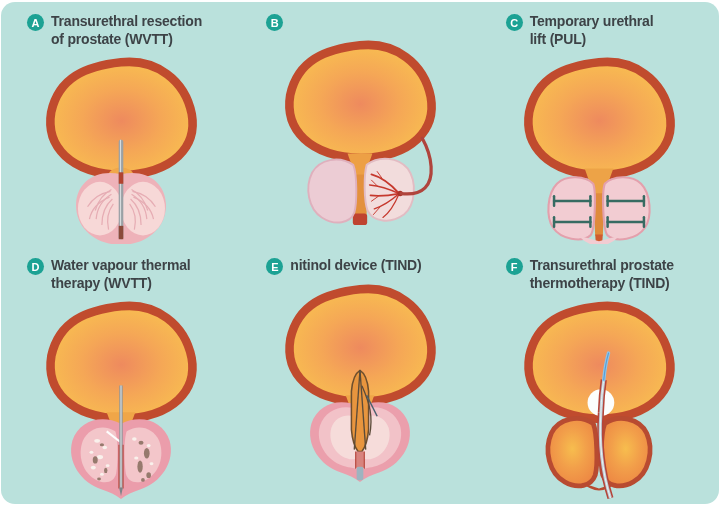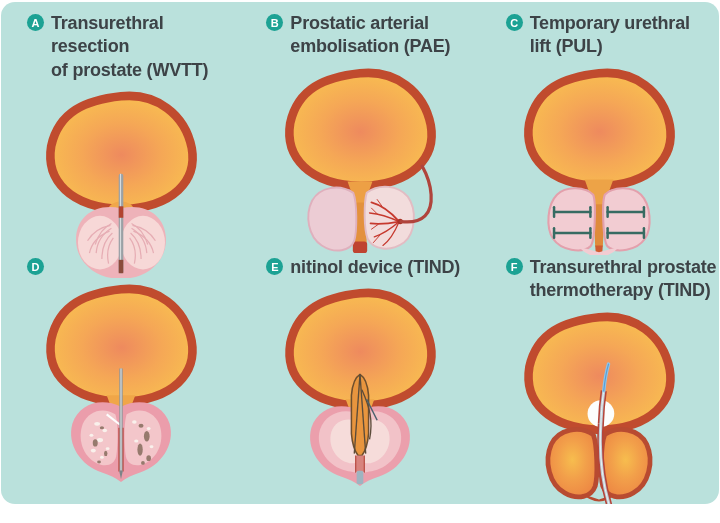--- a/index.html
+++ b/index.html
@@ -18,21 +18,21 @@
     padding-top:6px;
   }
   .panel{position:relative;}
   .panel-header{display:flex;align-items:flex-start;gap:7px;padding:4px 2px 0 26px;}
   .badge{
     width:17px;height:17px;border-radius:50%;background:#1ca294;color:#fff;
     font-size:11px;font-weight:700;display:flex;align-items:center;justify-content:center;
     flex:0 0 17px;margin-top:2px;
   }
   .panel-title{
-    font-size:18px;font-weight:700;color:#3d4347;line-height:1.3;letter-spacing:-0.2px;
+    font-size:14px;font-weight:700;color:#3d4347;line-height:1.3;letter-spacing:-0.2px;
   }
   .illus{display:block;margin:0 auto;}
   .row1 .illus{width:214px;height:196px;}
   .row2 .illus{width:214px;height:208px;}
 </style>
 </head>
 <body>
 
 <div class="figure">
   <div class="grid">
@@ -81,24 +81,20 @@
           <rect x="108.9" y="96" width="1.2" height="104" fill="#d7dbdd"></rect>
           <rect x="107.6" y="130" width="4.8" height="12" fill="#b2432f"></rect>
           <rect x="107.6" y="186" width="4.8" height="14" fill="#8a4a3a"></rect>
         </g>
       </svg>
     </div>
 
     <div class="panel row1">
       <div class="panel-header">
         <span class="badge">B</span>
-        <div class="panel-title">
-          <div>Prostatic arterial</div>
-          <div>embolisation (PAE)</div>
-        </div>
       </div>
       <svg class="illus" viewBox="0 0 220 205">
         <defs>
           <radialGradient id="gB" cx="50%" cy="52%" r="62%">
             <stop offset="0%" stop-color="#ee8a5e"></stop>
               <stop offset="45%" stop-color="#f5a756"></stop>
               <stop offset="100%" stop-color="#f9c44f"></stop>
           </radialGradient>
         </defs>
         <g>
@@ -171,20 +167,24 @@
           <line x1="119" y1="182" x2="157" y2="182"></line>
             <line x1="119" y1="177" x2="119" y2="187"></line>
             <line x1="157" y1="177" x2="157" y2="187"></line>
         </g>
       </svg>
     </div>
 
     <div class="panel row2">
       <div class="panel-header">
         <span class="badge">D</span>
+        <div class="panel-title">
+          <div>Water vapour thermal</div>
+          <div>therapy (WVTT)</div>
+        </div>
       </div>
       <svg class="illus" viewBox="0 0 220 218">
         <defs>
           <radialGradient id="gD" cx="50%" cy="52%" r="62%">
             <stop offset="0%" stop-color="#ee8a5e"></stop>
               <stop offset="45%" stop-color="#f5a756"></stop>
               <stop offset="100%" stop-color="#f9c44f"></stop>
           </radialGradient>
         </defs>
         <g>

